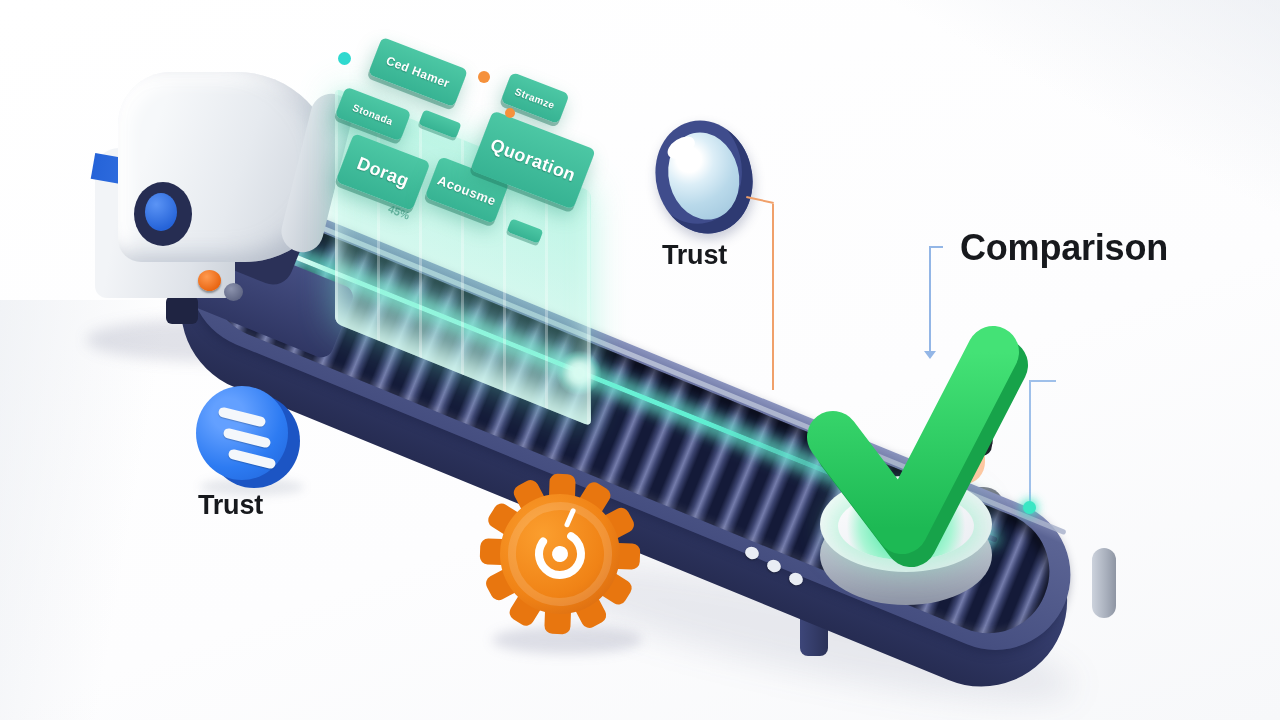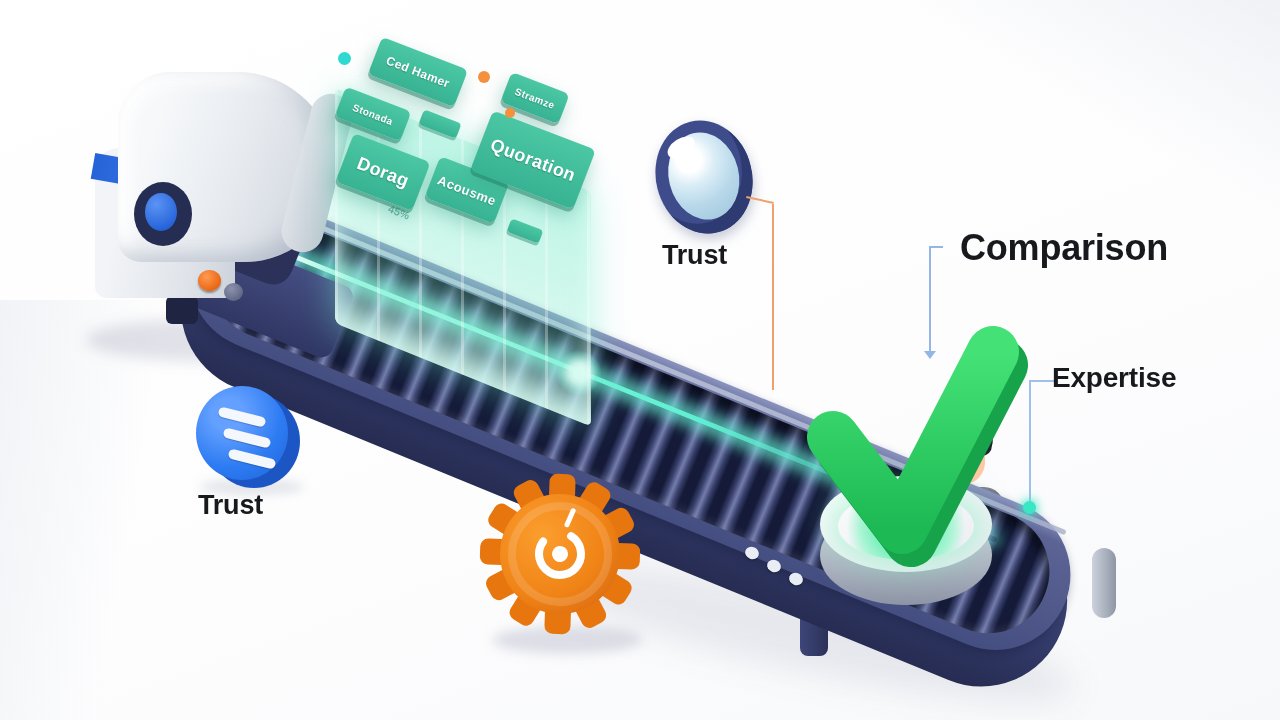--- a/index.html
+++ b/index.html
@@ -240,21 +240,20 @@
   </div>
   <div class="abs label label-lens">Trust</div>
   <div class="abs conn conn-orange-h"></div>
   <div class="abs conn conn-orange-v"></div>
 
   <div class="abs label label-comparison">Comparison</div>
   <div class="abs conn conn-blue-h"></div>
   <div class="abs conn conn-blue-v"></div>
   <div class="abs conn-blue-arrow"></div>
 
-  <div class="abs label label-expertise">Expertise</div>
   <div class="abs conn conn-exp-h"></div>
   <div class="abs conn conn-exp-v"></div>
   <div class="abs conn-exp-dot"></div>
 
   <div class="abs plat-side"></div>
   <div class="abs plat-top"></div>
   <div class="abs plat-glow"></div>
   <svg class="abs check-svg" viewBox="0 0 260 330">
     <defs>
       <linearGradient id="gradGreen" x1="0" y1="0" x2="0" y2="1">

